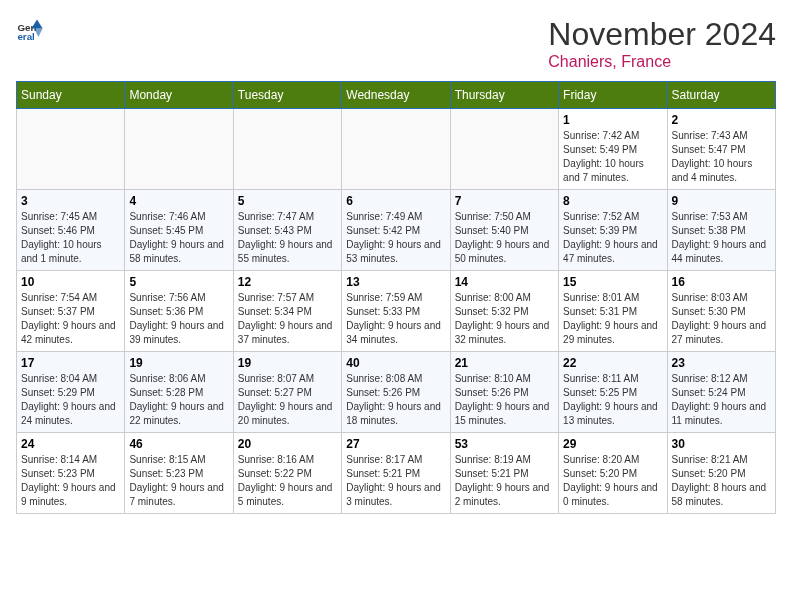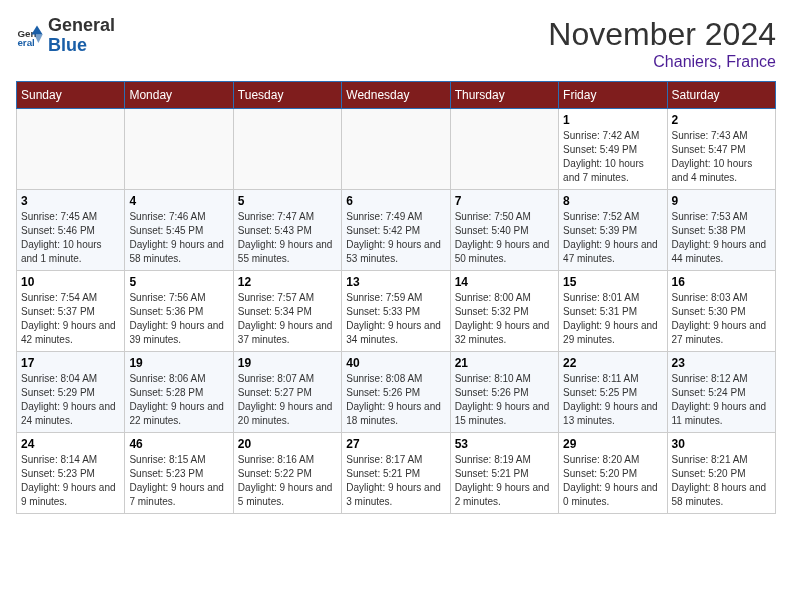--- a/index.html
+++ b/index.html
@@ -26,38 +26,38 @@
       font-weight: bold;
       line-height: 1.1;
     }
     .logo-text span.general { color: #333; }
     .logo-text span.blue { color: #1a5fa8; }
     .logo-icon {
       width: 28px;
       height: 28px;
     }
     .title-area {
-      text-align: right;
+      text-align: left;
     }
     .month-title {
       font-size: 32px;
       font-weight: normal;
       color: #333;
     }
     .location {
       font-size: 16px;
-      color: #4c1d95;
+      color: #be185d;
     }
     table {
       width: 100%;
       border-collapse: collapse;
       font-size: 11px;
     }
     thead tr th {
-      background-color: #7f1d1d;
+      background-color: #4d7c0f;
       color: #fff;
       padding: 6px 4px;
       text-align: left;
       font-size: 12px;
       font-weight: normal;
       border: 1px solid #2a6db5;
     }
     tbody tr td {
       border: 1px solid #ccc;
       vertical-align: top;
@@ -88,26 +88,20 @@
 <body>
 
 <div class="header-area">
   <div class="logo">
     <svg class="logo-icon" viewBox="0 0 40 40">
       <text x="2" y="22" font-size="14" font-weight="bold" fill="#333">Gen</text>
       <text x="2" y="34" font-size="14" font-weight="bold" fill="#1a5fa8">eral</text>
       <polygon points="30,5 38,18 22,18" fill="#1a5fa8"></polygon>
       <polygon points="26,18 38,18 32,30" fill="#1a5fa8" opacity="0.6"></polygon>
     </svg>
-    <div>
-      <div class="logo-text">
-        <span class="general">General</span><br>
-        <span class="blue">Blue</span>
-      </div>
-    </div>
   </div>
   <div class="title-area">
     <div class="month-title">November 2024</div>
     <div class="location">Chaniers, France</div>
   </div>
 </div>
 
 <table>
   <thead>
     <tr>

